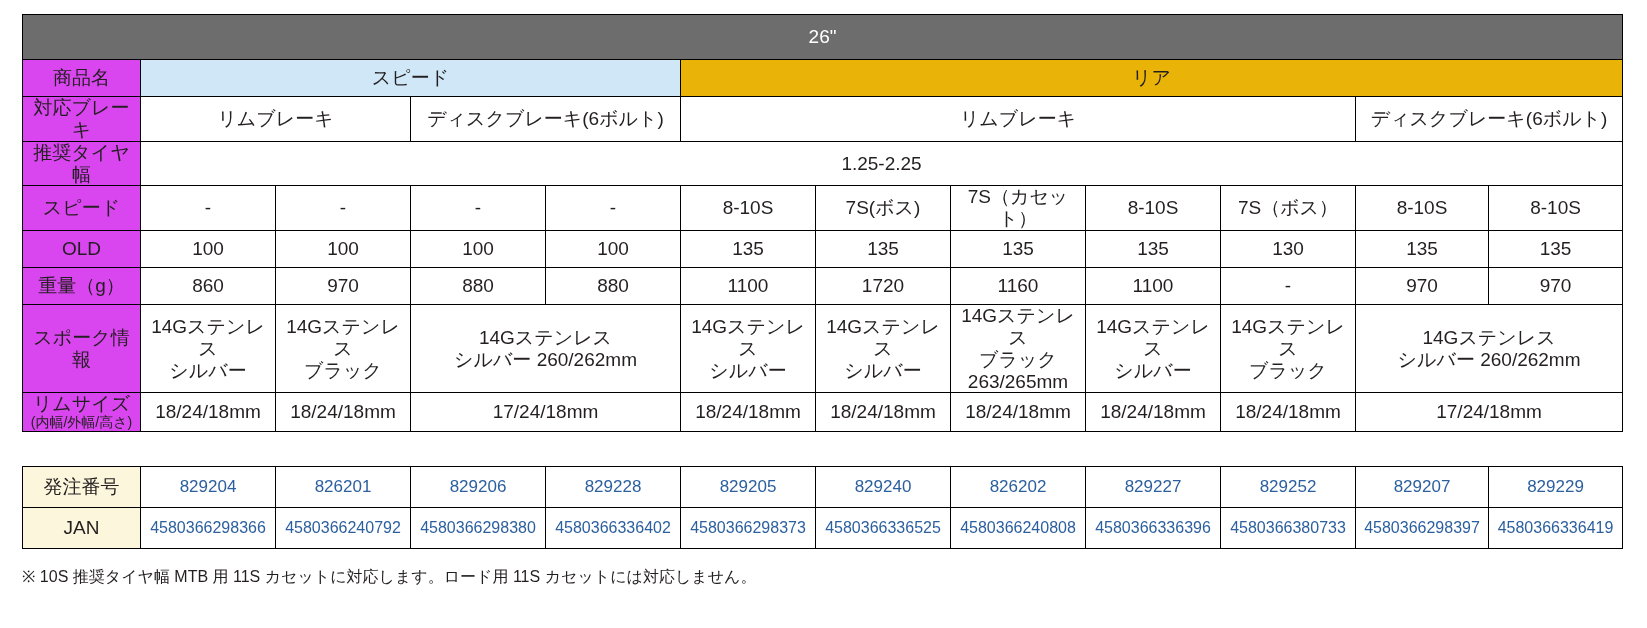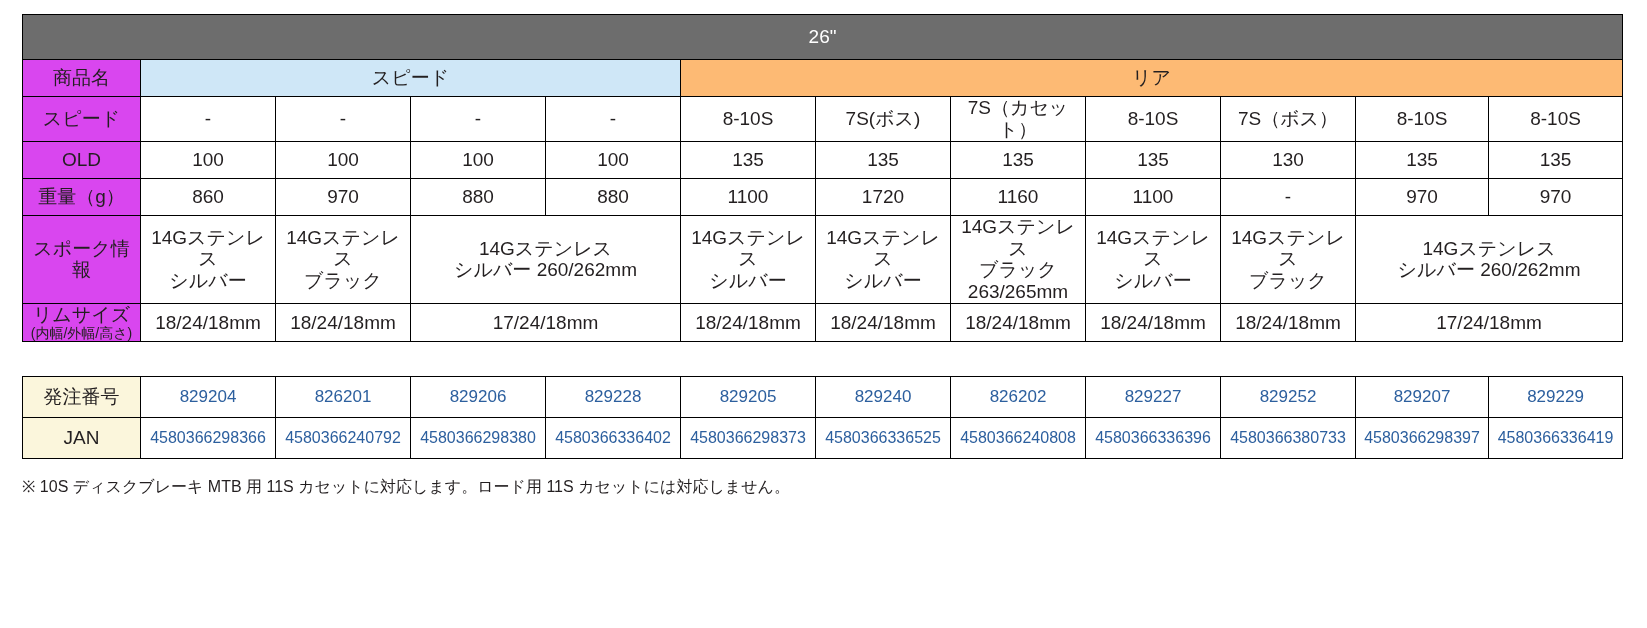--- a/index.html
+++ b/index.html
@@ -54,21 +54,21 @@
   .rowlabel .sub {
     display: block;
     font-size: 14px;
     line-height: 1.1;
   }
   .hdr-front {
     background: #cfe7f7;
     height: 36px;
   }
   .hdr-rear {
-    background: #fdba74;
+    background: #eab308;
     height: 36px;
     margin-top: 28px;
   }
   .cell {
     height: 36px;
   }
   .tall {
     height: 50px;
   }
   .small {
@@ -134,22 +134,33 @@
         <tr class="titlebar">
       <td colspan="12">26"</td>
     </tr>
 
     <tr>
       <td class="rowlabel">商品名</td>
       <td class="hdr-front" colspan="4">スピード</td>
       <td class="hdr-rear" colspan="7">リア</td>
     </tr>
 
-
-
+    <tr>
+      <td class="rowlabel">対応ブレーキ</td>
+      <td class="cell" colspan="2">リムブレーキ</td>
+      <td class="cell" colspan="2">ディスクブレーキ(6ボルト)</td>
+      <td class="cell" colspan="5">リムブレーキ</td>
+      <td class="cell" colspan="2">ディスクブレーキ(6ボルト)</td>
+    </tr>
+
+
+    <tr>
+      <td class="rowlabel">推奨タイヤ幅</td>
+      <td class="cell" colspan="11">1.25-2.25</td>
+    </tr>
 
     <tr>
       <td class="rowlabel">スピード</td>
       <td class="cell">-</td>
       <td class="cell">-</td>
       <td class="cell">-</td>
       <td class="cell">-</td>
       <td class="cell">8-10S</td>
       <td class="cell">7S(ボス)</td>
       <td class="cell small">7S（カセット）</td>
@@ -262,15 +273,15 @@
       <td class="jan">4580366336525</td>
       <td class="jan">4580366240808</td>
       <td class="jan">4580366336396</td>
       <td class="jan">4580366380733</td>
       <td class="jan">4580366298397</td>
       <td class="jan">4580366336419</td>
     </tr>
   </tbody>
     </table>
 
-  <div class="footnote">※ 10S ディスクブレーキ MTB 用 11S カセットに対応します。ロード用 11S カセットには対応しません。</div>
+  <div class="footnote">※ 10S 推奨タイヤ幅 MTB 用 11S カセットに対応します。ロード用 11S カセットには対応しません。</div>
 
 </div>
 
 </body></html>

